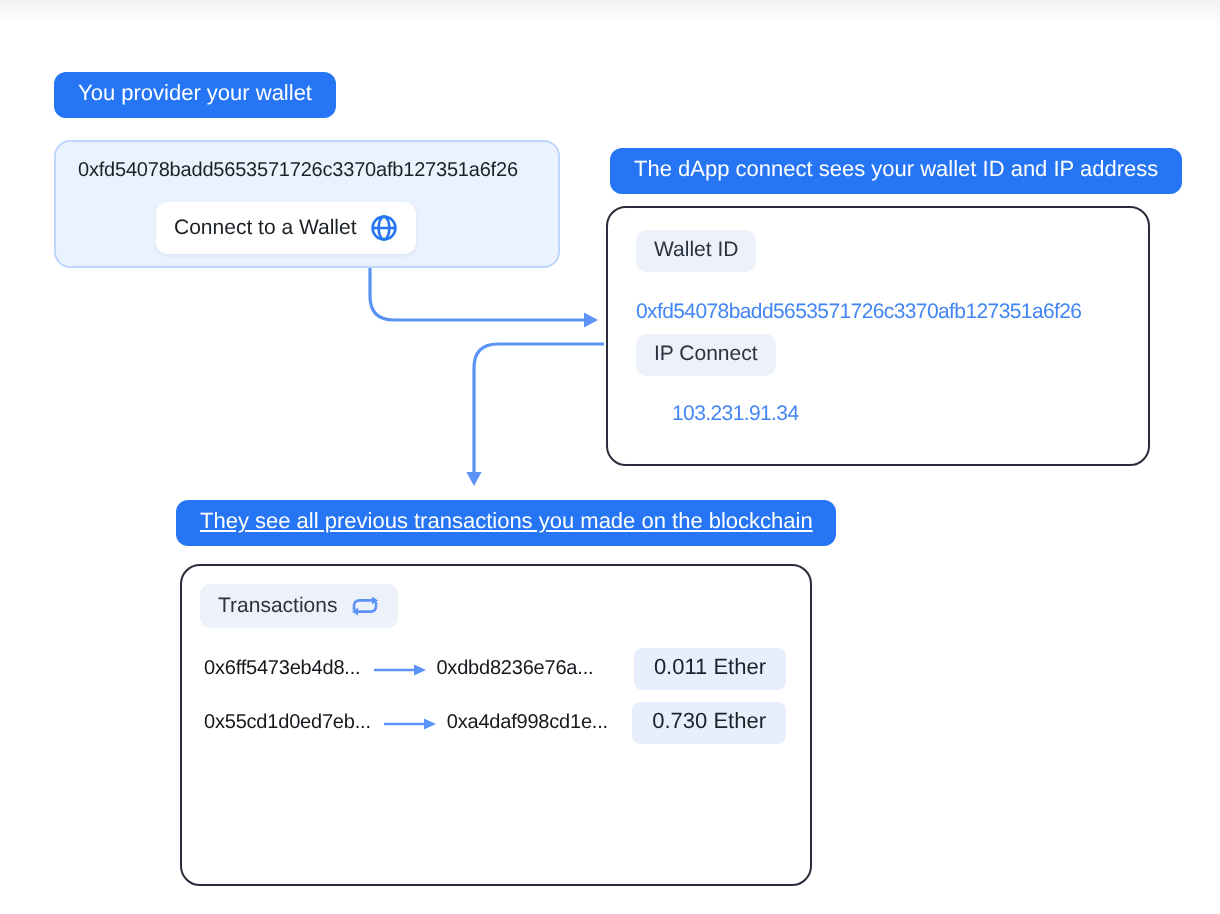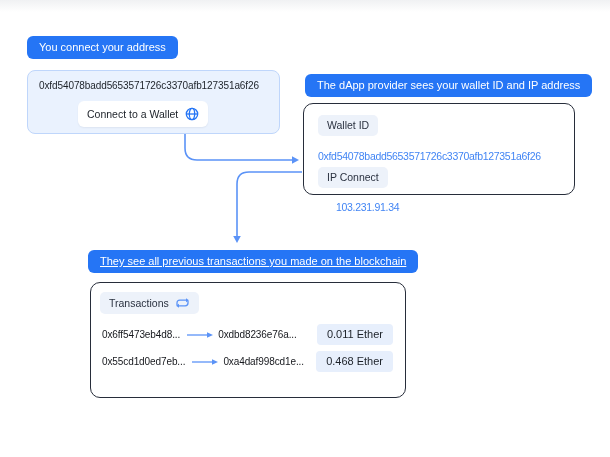--- a/index.html
+++ b/index.html
@@ -25,22 +25,22 @@
   .connect-btn{
     position:absolute;left:10px;top:30px;display:inline-flex;align-items:center;gap:7px;
     background:#ffffff;border:none;border-radius:6px;padding:6px 9px;
     font-size:10.5px;color:#1c2128;font-family:inherit;cursor:pointer;
     box-shadow:0 1px 2px rgba(16,24,40,.06);white-space:nowrap;margin-left:40px;
   }
   .panel-dark{
     position:absolute;background:#ffffff;border:1px solid #272d3a;border-radius:10px;
     box-sizing:border-box;
   }
-  .dapp-panel{left:303px;top:103px;width:272px;height:92px;}
-  .tx-panel{left:90px;top:282px;width:316px;height:116px;}
+  .dapp-panel{left:303px;top:103px;width:272px;height:130px;}
+  .tx-panel{left:90px;top:282px;width:316px;height:161px;}
   .chip{
     position:absolute;display:inline-flex;align-items:center;gap:6px;
     background:#edf2fa;border-radius:5px;padding:5px 9px;
     font-size:10.5px;color:#2b3240;white-space:nowrap;line-height:1;
   }
   .blue-text{
     position:absolute;font-size:10.5px;letter-spacing:-0.3px;color:#4285f4;white-space:nowrap;
   }
   .tx-rows{position:absolute;left:0;top:38px;right:0;}
   .tx-row{
@@ -60,37 +60,37 @@
 <div class="canvas">
   <div class="top-fade"></div>
 
   <svg class="connectors" width="610" height="457" viewBox="0 0 610 457">
     <path d="M185 134 V148 Q185 160 197 160 H292" fill="none" stroke="#5b93f7" stroke-width="1.6"></path>
     <path d="M292 156.2 L299 160 L292 163.8 Z" fill="#5b93f7"></path>
     <path d="M302 172 H249 Q237 172 237 184 V236" fill="none" stroke="#5b93f7" stroke-width="1.6"></path>
     <path d="M233.2 236 L240.8 236 L237 243 Z" fill="#5b93f7"></path>
   </svg>
 
-  <div class="badge" style="left:27px;top:36px;">You connect your address</div>
+  <div class="badge" style="left:27px;top:36px;">You provider your wallet</div>
 
   <div class="panel-soft">
     <div class="wallet-address">0xfd54078badd5653571726c3370afb127351a6f26</div>
     <button class="connect-btn">
       <span>Connect to a Wallet</span>
       <span style="display:flex;">
         <svg width="14" height="14" viewBox="0 0 14 14">
           <circle cx="7" cy="7" r="5.7" fill="none" stroke="#2575f5" stroke-width="1.3"></circle>
           <ellipse cx="7" cy="7" rx="2.7" ry="5.7" fill="none" stroke="#2575f5" stroke-width="1.3"></ellipse>
           <line x1="1.3" y1="7" x2="12.7" y2="7" stroke="#2575f5" stroke-width="1.3"></line>
         </svg>
       </span>
     </button>
   </div>
 
-  <div class="badge" style="left:305px;top:74px;">The dApp provider sees your wallet ID and IP address</div>
+  <div class="badge" style="left:305px;top:74px;">The dApp connect sees your wallet ID and IP address</div>
 
   <div class="panel-dark dapp-panel">
     <div class="chip" style="left:14px;top:11px;">Wallet ID</div>
     <div class="blue-text" style="left:14px;top:46px;">0xfd54078badd5653571726c3370afb127351a6f26</div>
     <div class="chip" style="left:14px;top:63px;">IP Connect</div>
     <div class="blue-text" style="left:32px;top:97px;">103.231.91.34</div>
   </div>
 
   <div class="badge" style="left:88px;top:250px;text-decoration:underline;">They see all previous transactions you made on the blockchain</div>
 
@@ -117,17 +117,17 @@
         <span class="hash">0xdbd8236e76a...</span>
         <span class="amount-chip">0.011 Ether</span>
       </div>
       <div class="tx-row">
         <span class="hash">0x55cd1d0ed7eb...</span>
         <svg class="row-arrow" width="26" height="8" viewBox="0 0 26 8">
             <line x1="0" y1="4" x2="20" y2="4" stroke="#5b93f7" stroke-width="1.3"></line>
             <path d="M20 1.2 L26 4 L20 6.8 Z" fill="#5b93f7"></path>
           </svg>
         <span class="hash">0xa4daf998cd1e...</span>
-        <span class="amount-chip">0.468 Ether</span>
+        <span class="amount-chip">0.730 Ether</span>
       </div>
     </div>
   </div>
 </div>
 
 </body></html>

